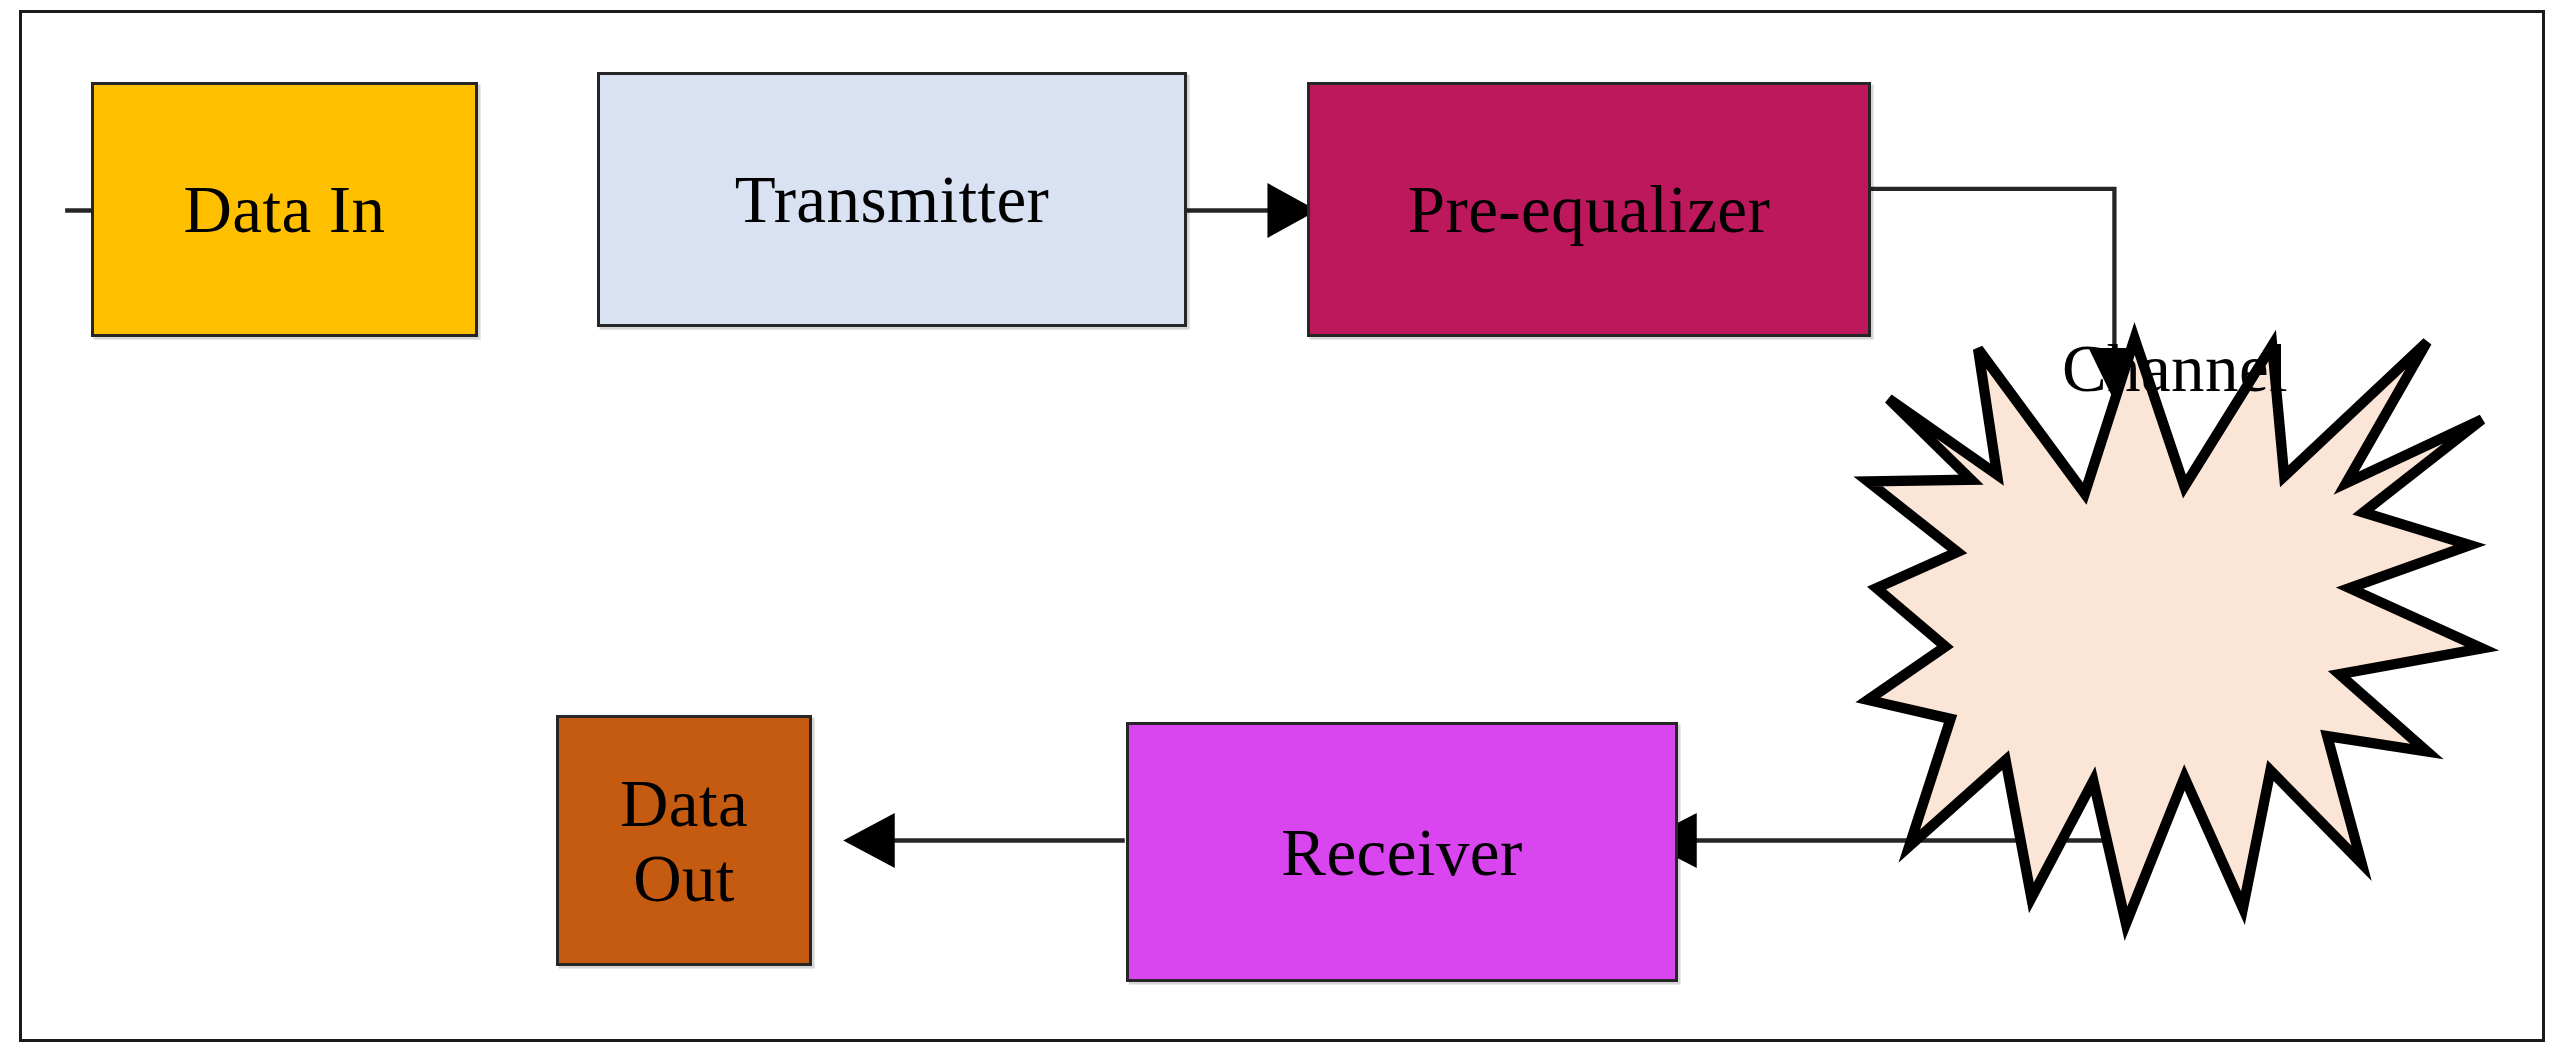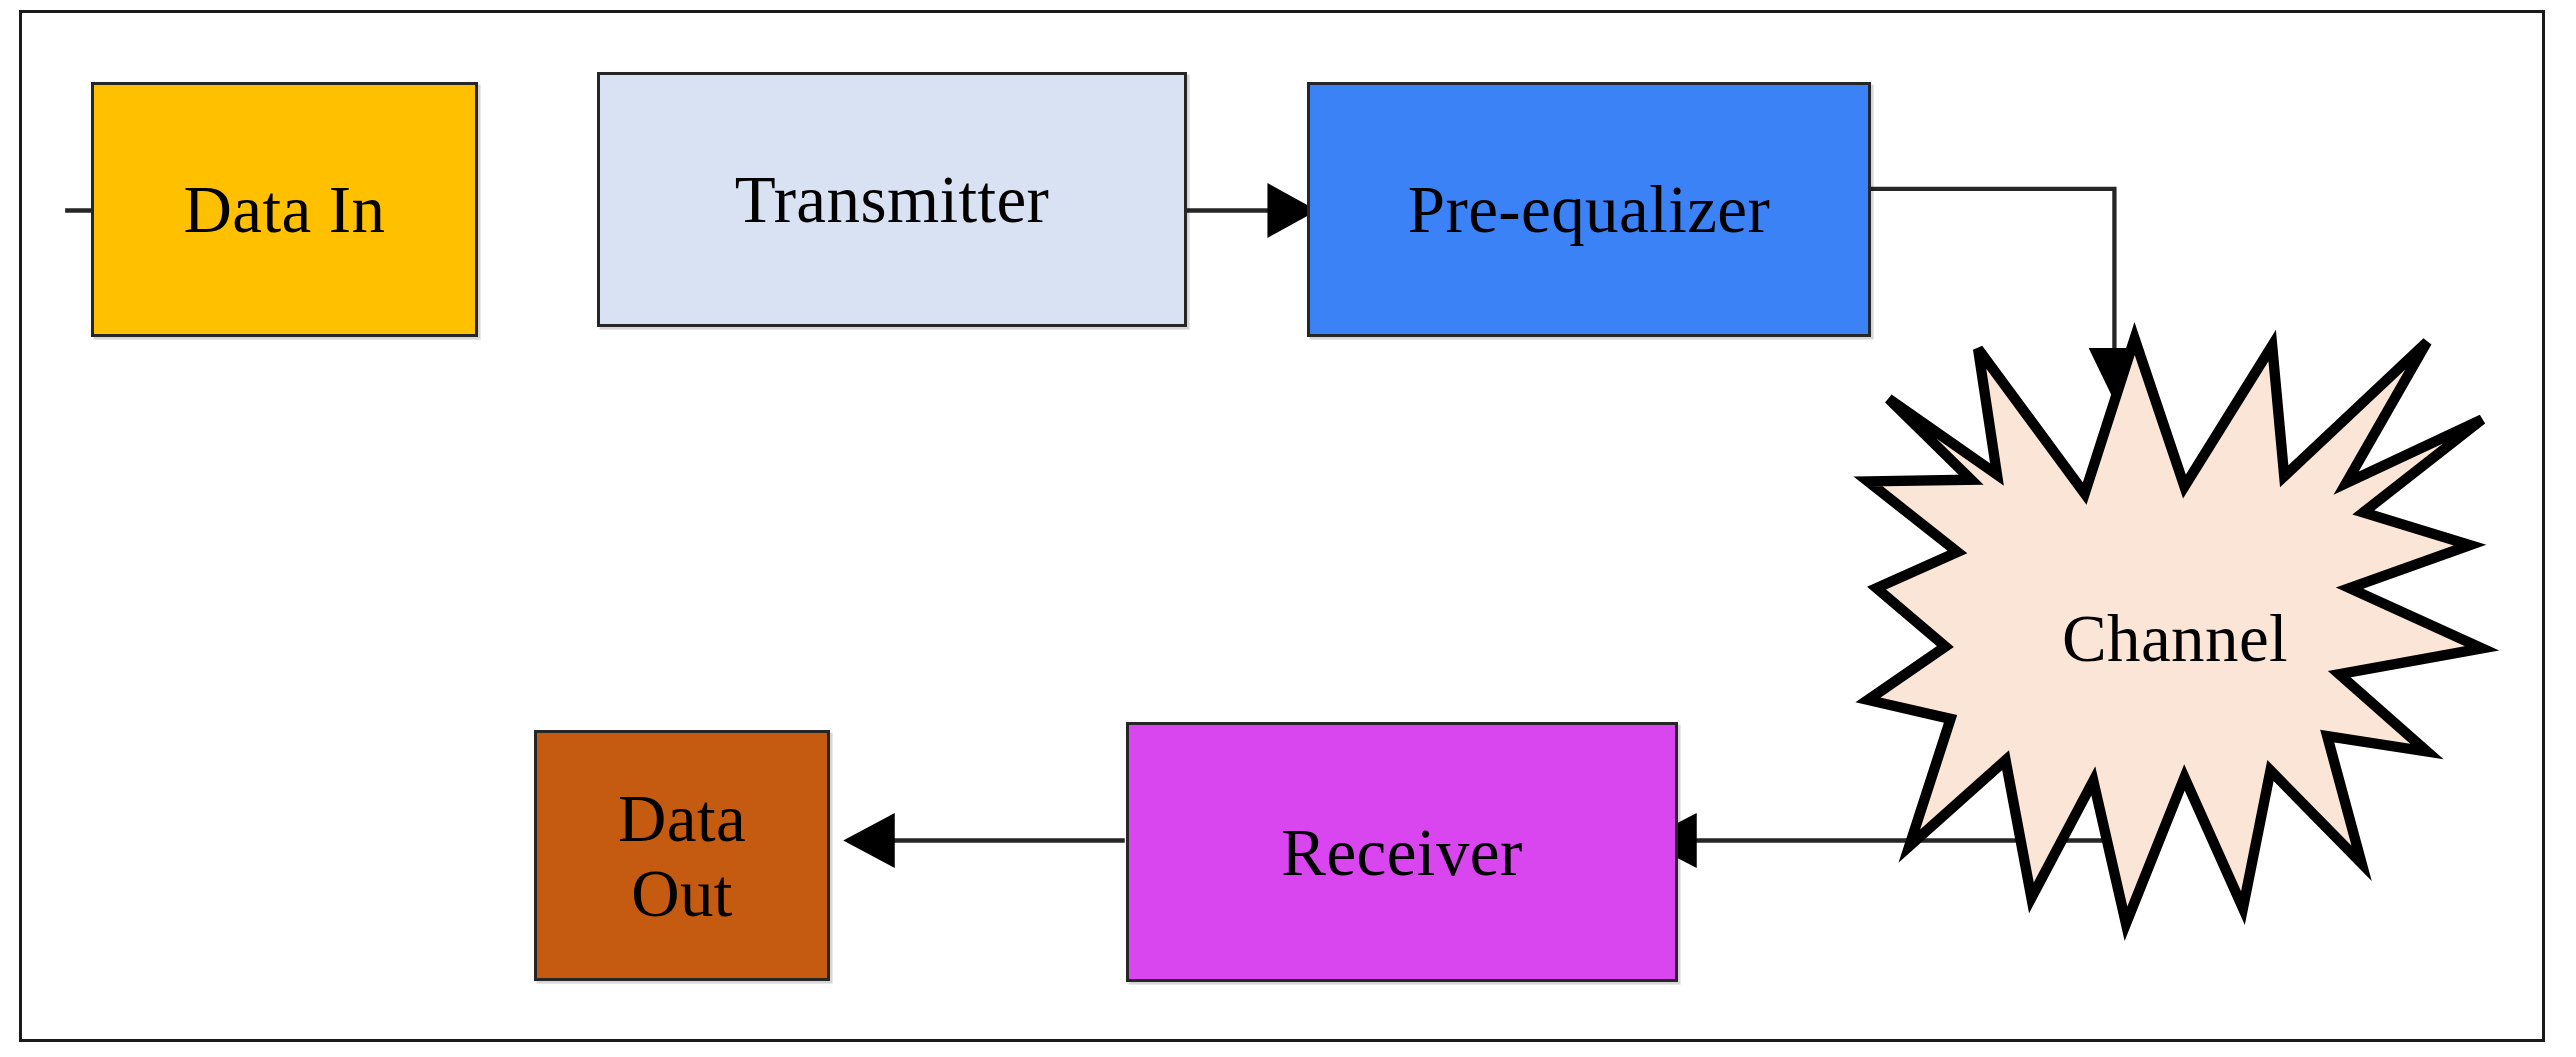--- a/index.html
+++ b/index.html
@@ -37,39 +37,39 @@
     justify-content: center;
     text-align: center;
     color: #000000;
     line-height: 1.12;
     font-weight: 400;
     letter-spacing: 0.4px;
     box-shadow: 2.6px 2.6px 0 rgba(0,0,0,0.16);
   }
   #node-data-in   { left: 69px;   top: 69px;  width: 387px; height: 255px; background: #FFC000; font-size: 67px; }
   #node-transmitter { left: 575px; top: 59px; width: 590px; height: 255px; background: #D9E2F3; font-size: 67px; }
-  #node-preequalizer { left: 1285px; top: 69px; width: 564px; height: 255px; background: #3b82f6; font-size: 67px; }
+  #node-preequalizer { left: 1285px; top: 69px; width: 564px; height: 255px; background: #be185d; font-size: 67px; }
   #node-receiver  { left: 1104px; top: 709px; width: 552px; height: 260px; background: #d946ef; font-size: 67px; }
-  #node-data-out  { left: 512px;  top: 702px; width: 296px; height: 251px; background: #C55A11; font-size: 67px; margin-top: 15px; }
+  #node-data-out  { left: 534px;  top: 702px; width: 256px; height: 251px; background: #C55A11; font-size: 67px; }
 
   #node-data-out .lbl { display: block; }
 
   
   #node-channel {
     position: absolute;
     left: 1846px;
     top: 317px;
     width: 614px;
     height: 616px;
   }
   #node-channel svg { display: block; width: 100%; height: 100%; overflow: visible; }
   #channel-label {
     position: absolute;
     left: 0; top: 0; width: 100%; height: 100%;
-    display: flex; align-items: center; justify-content: center;
+    display: flex; align-items: flex-start; justify-content: center;
     font-size: 67px;
     color: #000;
     letter-spacing: 0.4px;
   }
 
   
   .conn { position: absolute; }
   .conn svg { display:block; overflow: visible; }
 </style>
 </head>

